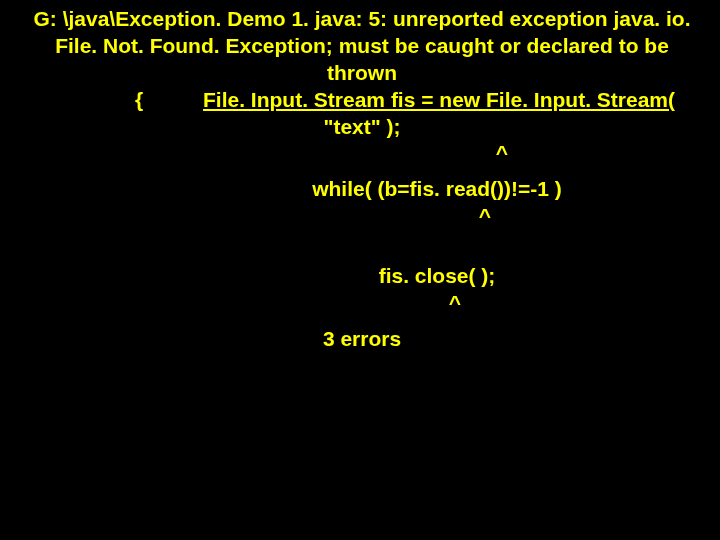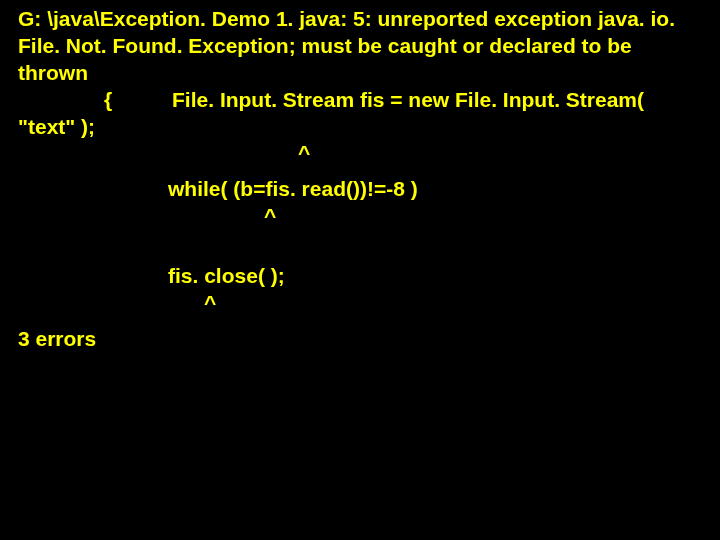--- a/index.html
+++ b/index.html
@@ -1,18 +1,19 @@
 <!DOCTYPE html>
 <html><head>
   <meta charset="utf-8">
   <style>
     * {
       margin: 0;
       padding: 0;
       box-sizing: border-box;
+      text-align: center;
     }
     body {
       width: 720px;
       height: 540px;
       background: #000000;
       color: #ffff00;
       font-family: Arial, Helvetica, sans-serif;
       font-size: 21px;
       font-weight: bold;
       padding: 6px 14px 6px 18px;
@@ -31,28 +32,28 @@
       margin-top: 0;
     }
   </style>
 </head>
 <body>
 
 <div class="err-block">
   <div class="msg">G: \java\Exception. Demo 1. java: 5: unreported exception java. io. File. Not. Found. Exception; must be caught or declared to be thrown</div>
   <div>
     <span class="brace-indent" style="display:inline-block;">{</span>
-    <span style="display:inline-block; padding-left:54px;">File. Input. Stream fis = new File. Input. Stream(</span>
+    <span style="display:inline-block; padding-left:54px;text-decoration:underline;">File. Input. Stream fis = new File. Input. Stream(</span>
   </div>
   <div>"text" );</div>
   <div style="padding-left:280px;">^</div>
 </div>
 
 <div class="err-block">
-  <div style="padding-left:150px;">while( (b=fis. read())!=-8 )</div>
+  <div style="padding-left:150px;">while( (b=fis. read())!=-1 )</div>
   <div style="padding-left:246px;">^</div>
 </div>
 
 <div class="err-block">
   <div style="padding-left:150px;margin-top:33px;">fis. close( );</div>
   <div style="padding-left:186px;">^</div>
 </div>
 
 <div class="summary">3 errors</div>
 

